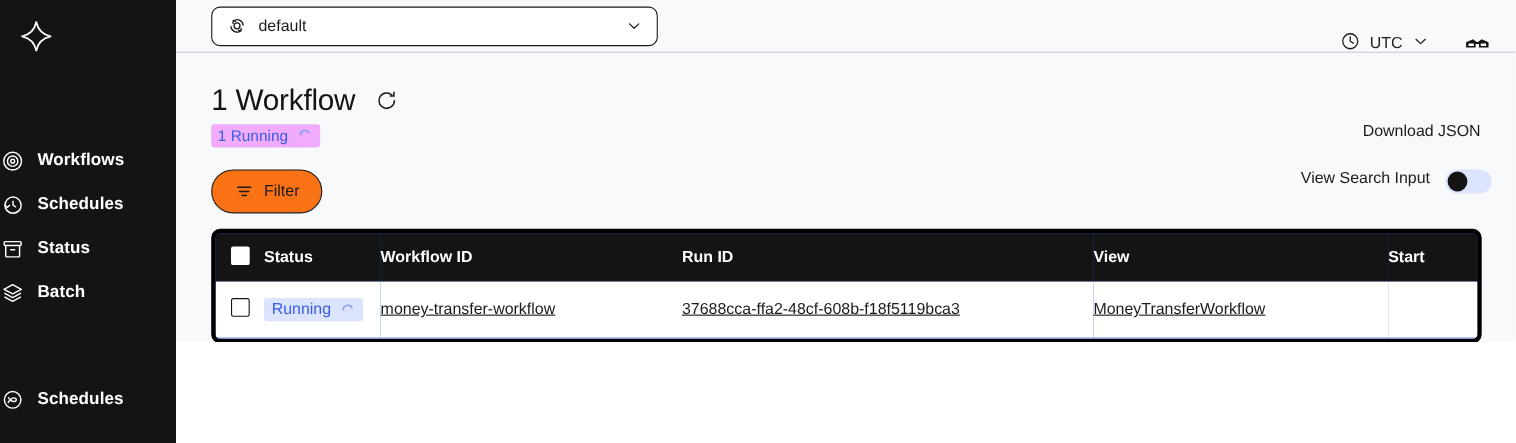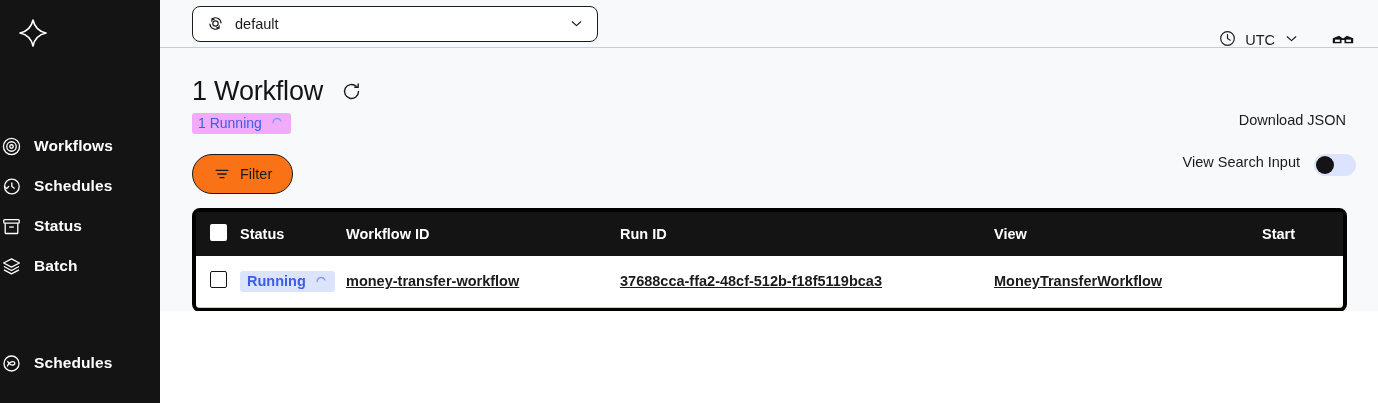--- a/index.html
+++ b/index.html
@@ -158,21 +158,20 @@
     height: 44px;
     padding: 0;
     vertical-align: middle;
   }
   .tbl tbody td {
     height: 51px; padding: 0;
     font-size: 14.5px; color: #1b1b1b;
     border-bottom: 1px solid #c6cbe0;
     vertical-align: middle;
     background: #ffffff;
-    font-weight: bold;
   }
   .c-check { width: 44px; padding-left: 0 !important; text-align: center !important; }
   .c-status { width: 106px; }
   .c-wfid   { width: 274px; }
   .c-runid  { width: 374px; }
   .c-type   { width: 268px; }
   .c-start  { width: 174px; }
 
   .chk-head {
     width: 17px; height: 17px; background: #ffffff; border-radius: 2px;
@@ -418,21 +417,21 @@
                     <svg width="13" height="13" viewBox="0 0 16 16" fill="none" stroke="#7e9cf0" stroke-width="1.6" stroke-linecap="round">
                       <path d="M2.6 9.4 A5 5 0 0 1 12.2 7.4"></path>
                     </svg>
                   </span>
                 </span>
               </td>
               <td class="c-wfid">
                 <a class="lnk">money-transfer-workflow</a>
               </td>
               <td class="c-runid">
-                <a class="lnk">37688cca-ffa2-48cf-512b-f18f5119bca3</a>
+                <a class="lnk">37688cca-ffa2-48cf-608b-f18f5119bca3</a>
               </td>
               <td class="c-type">
                 <a class="lnk">MoneyTransferWorkflow</a>
               </td>
               <td class="c-start start-cell">2024-04-23 </td>
             </tr>
           </tbody>
         </table>
 
       </div>

